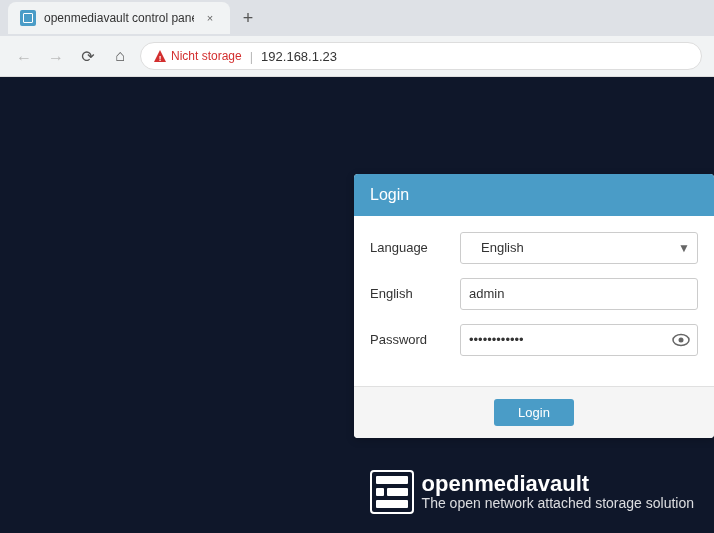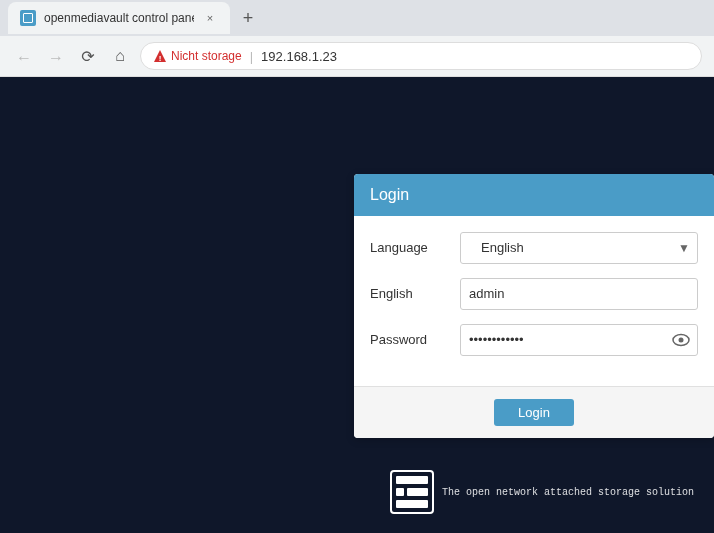--- a/index.html
+++ b/index.html
@@ -329,22 +329,21 @@
 
     .omv-brand {
       color: white;
       font-size: 22px;
       font-weight: bold;
       line-height: 1;
     }
 
     .omv-tagline {
       color: rgba(255,255,255,0.85);
-      font-size: 10px;
-      font-family: Liberation Mono, monospace;
+      font-size: 14px;
     }
   </style>
 </head>
 <body>
 
 <div class="browser-chrome">
 
   <div class="tab-bar">
     <div class="tab-active">
       <div class="tab-favicon">
@@ -436,17 +435,18 @@
       </div>
       <div class="omv-icon-row">
         <div class="omv-icon-small"></div>
         <div class="omv-icon-rect"></div>
       </div>
       <div class="omv-icon-row">
         <div class="omv-icon-rect"></div>
       </div>
     </div>
     <div class="omv-text-group">
+      <span class="omv-brand">openmediavault</span>
       <span class="omv-tagline">The open network attached storage solution</span>
     </div>
   </div>
 
 </div>
 
 </body></html>

